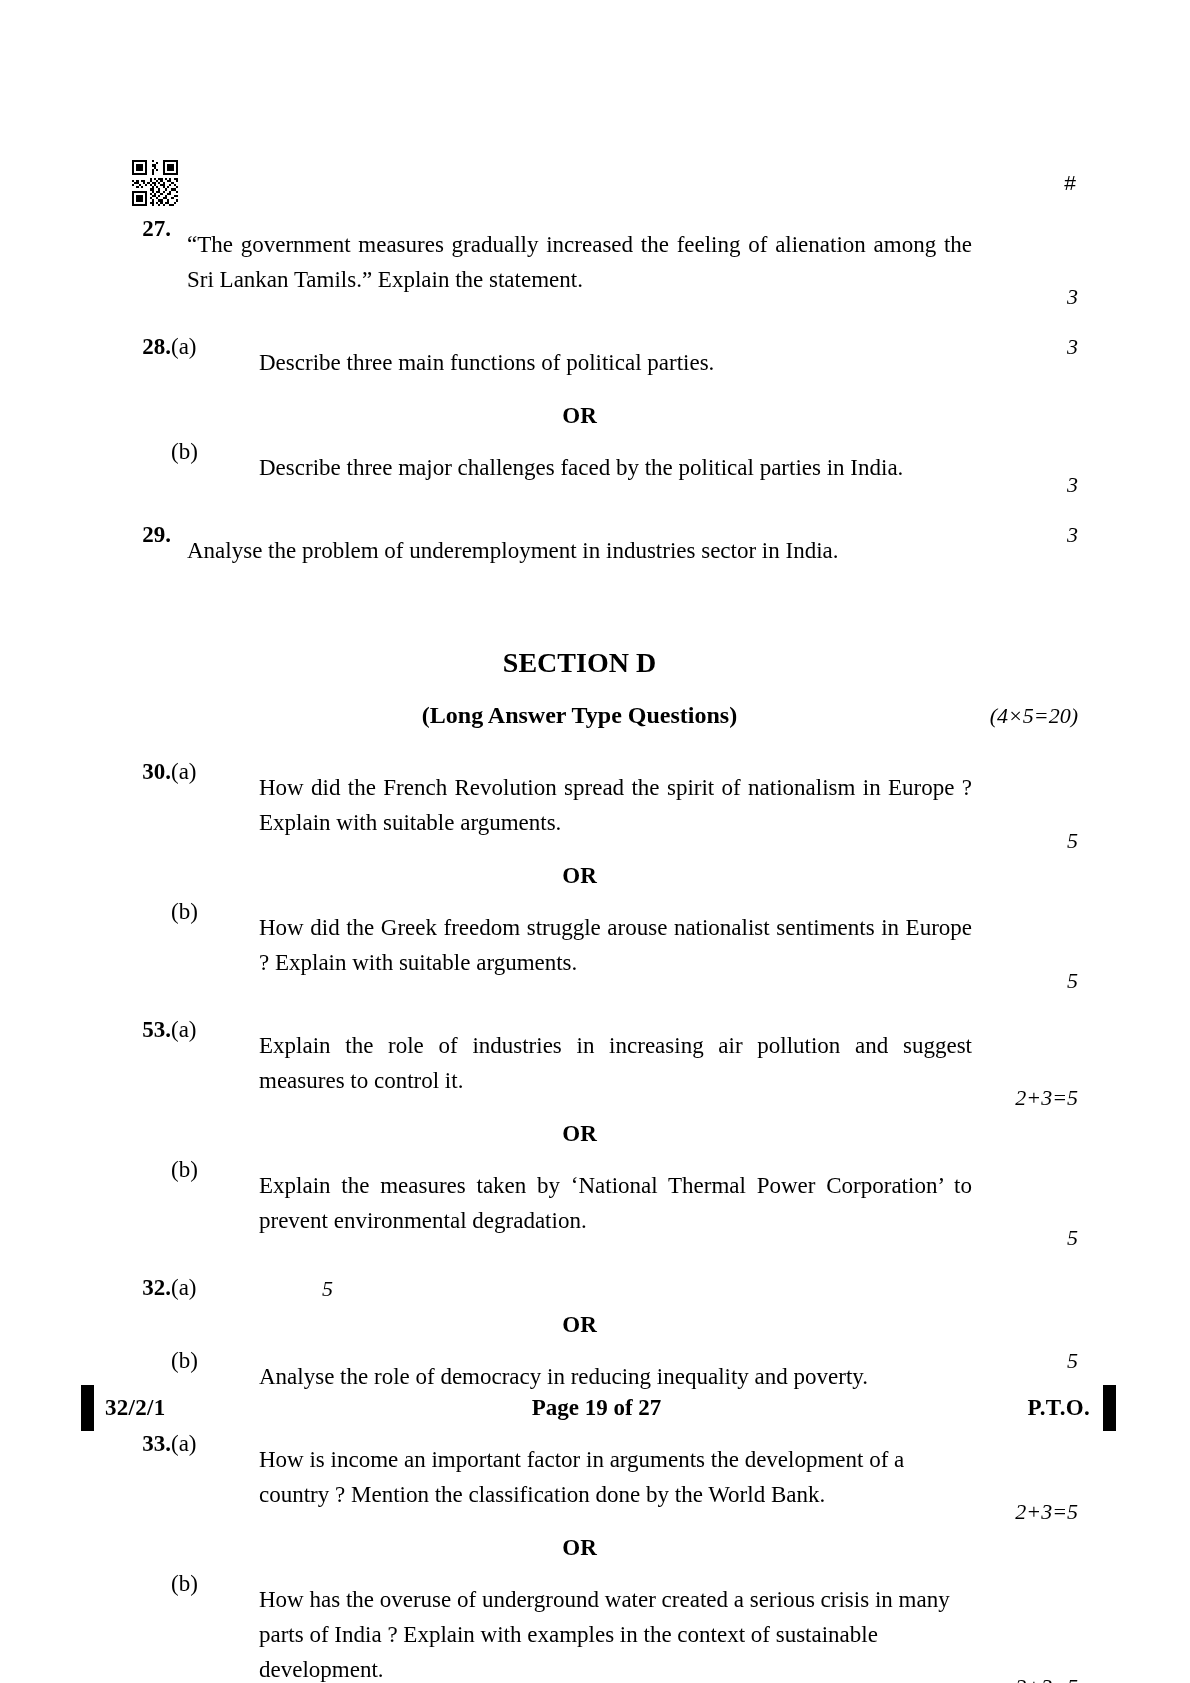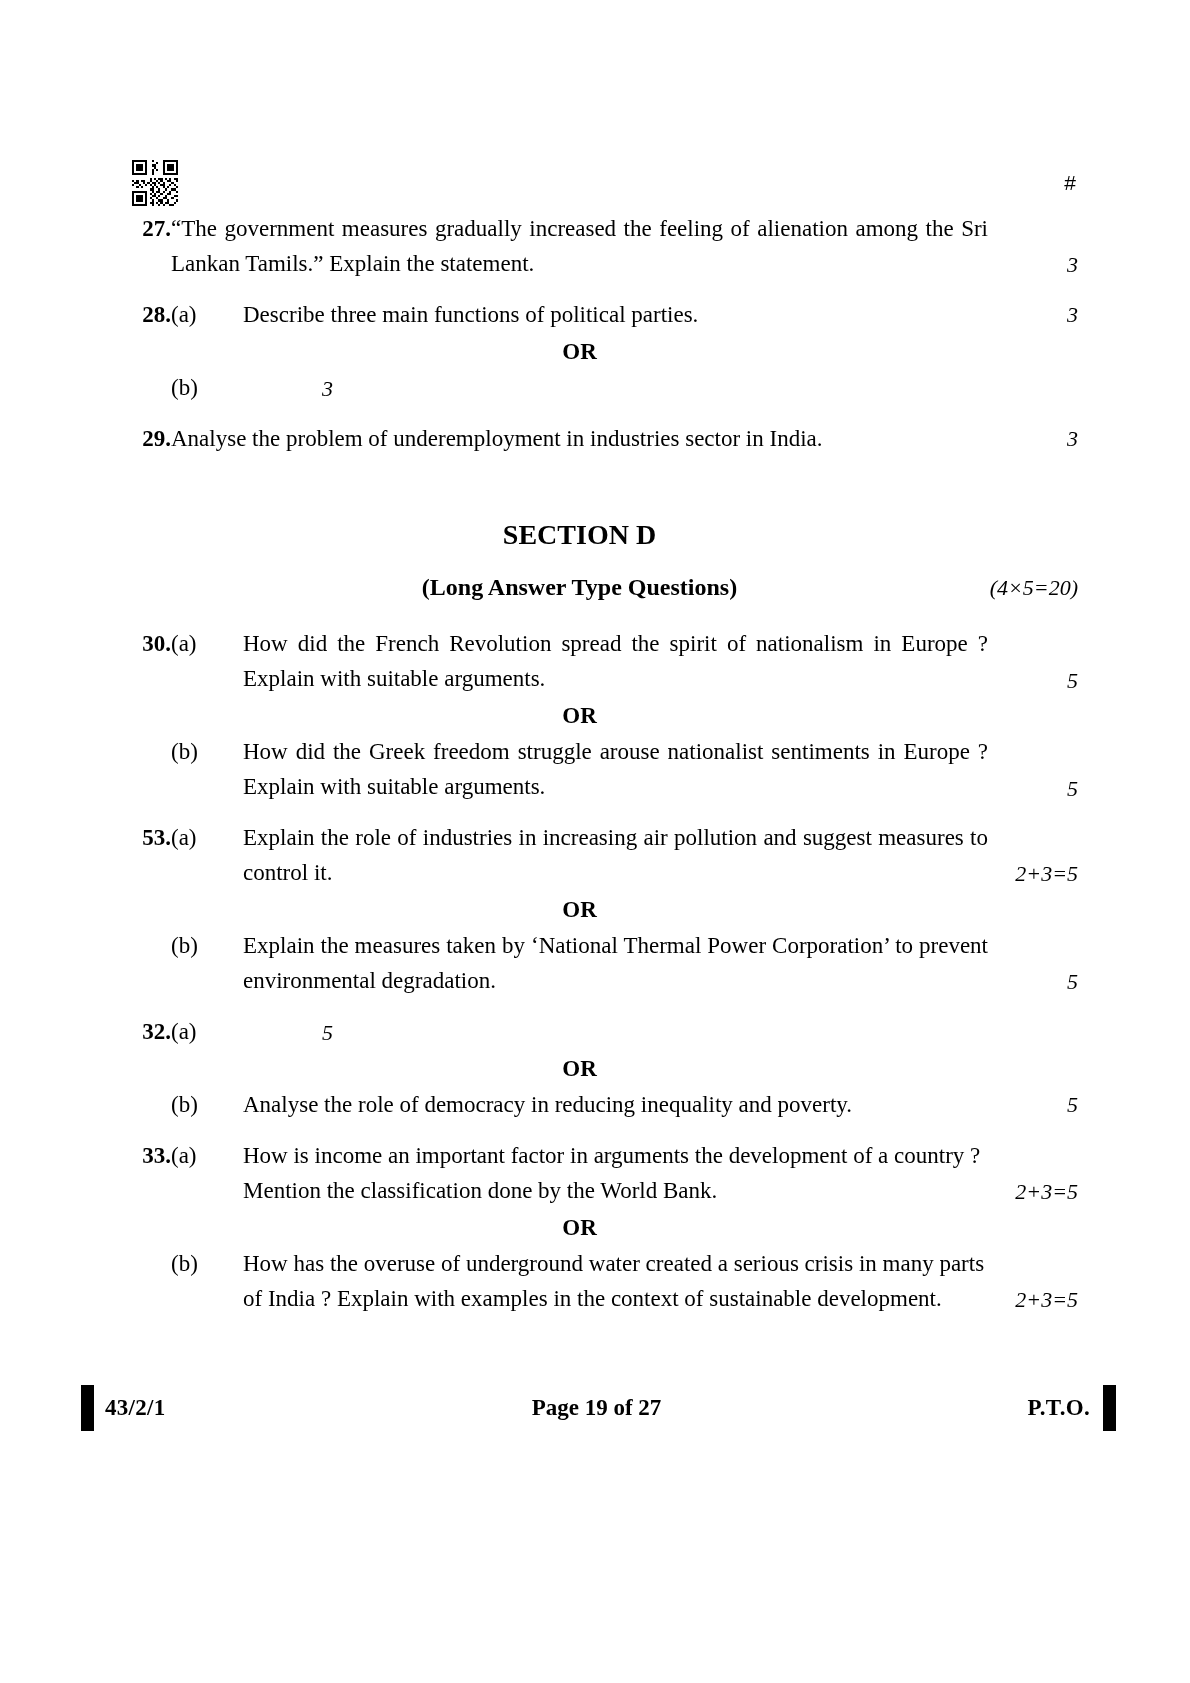--- a/index.html
+++ b/index.html
@@ -71,21 +71,21 @@
     flex: 1 1 auto;
     font-size: 23px;
     line-height: 1.52;
     position: relative;
   }
   .qbody.justify p {
     text-align: justify;
     text-align-last: left;
   }
   .qbody p {
-    margin: 0;
+    margin: 16px;
   }
   .marks {
     width: 92px;
     flex: 0 0 92px;
     text-align: right;
     font-style: italic;
     font-size: 22px;
     line-height: 1.52;
     padding-right: 2px;
     box-sizing: border-box;
@@ -294,20 +294,23 @@
       <p>Describe three main functions of political parties.</p>
     </div>
     <div class="marks">3</div>
   </div>
 
   <div class="or-line">OR</div>
 
   <div class="qrow">
     <div class="qnum"></div>
     <div class="qpart">(b)</div>
+    <div class="qbody justify">
+      <p>Describe three major challenges faced by the political parties in India.</p>
+    </div>
     <div class="marks bottom">3</div>
   </div>
 
   <div class="gap-sm"></div>
 
   <div class="qrow">
     <div class="qnum">29.</div>
     <div class="qbody">
       <p>Analyse the problem of underemployment in industries sector in India.</p>
     </div>
@@ -400,19 +403,19 @@
     <div class="qnum"></div>
     <div class="qpart">(b)</div>
     <div class="qbody">
       <p>How has the overuse of underground water created a serious crisis in many parts of India ? Explain with examples in the context of sustainable development.</p>
     </div>
     <div class="marks bottom">2+3=5</div>
   </div>
 
   <div class="footer">
     <div class="footer-bar left"></div>
-    <div class="footer-code">43/2/1</div>
+    <div class="footer-code">32/2/1</div>
     <div class="footer-page">Page 19 of 27</div>
     <div class="footer-pto">P.T.O.</div>
     <div class="footer-bar right"></div>
   </div>
 
 </div>
 
 </body></html>

